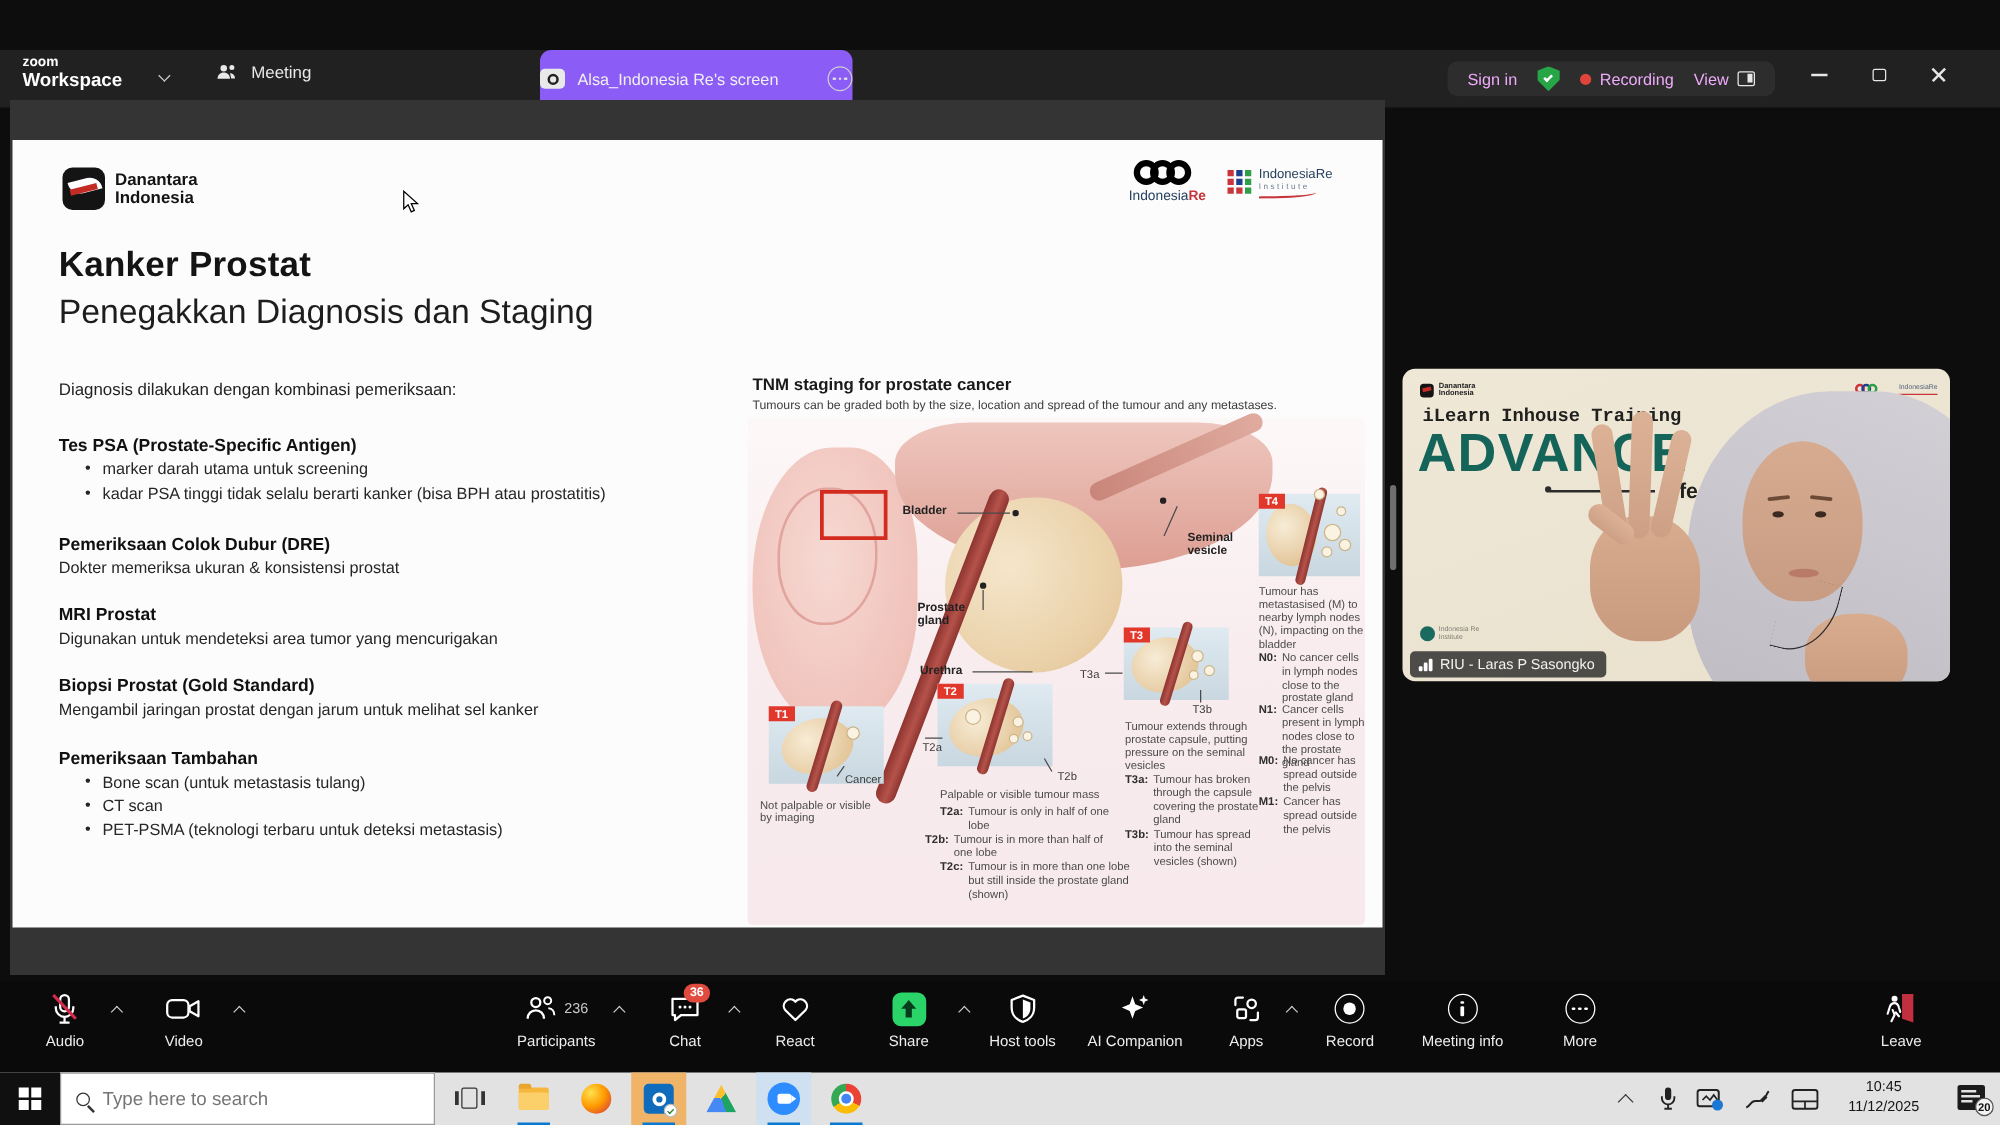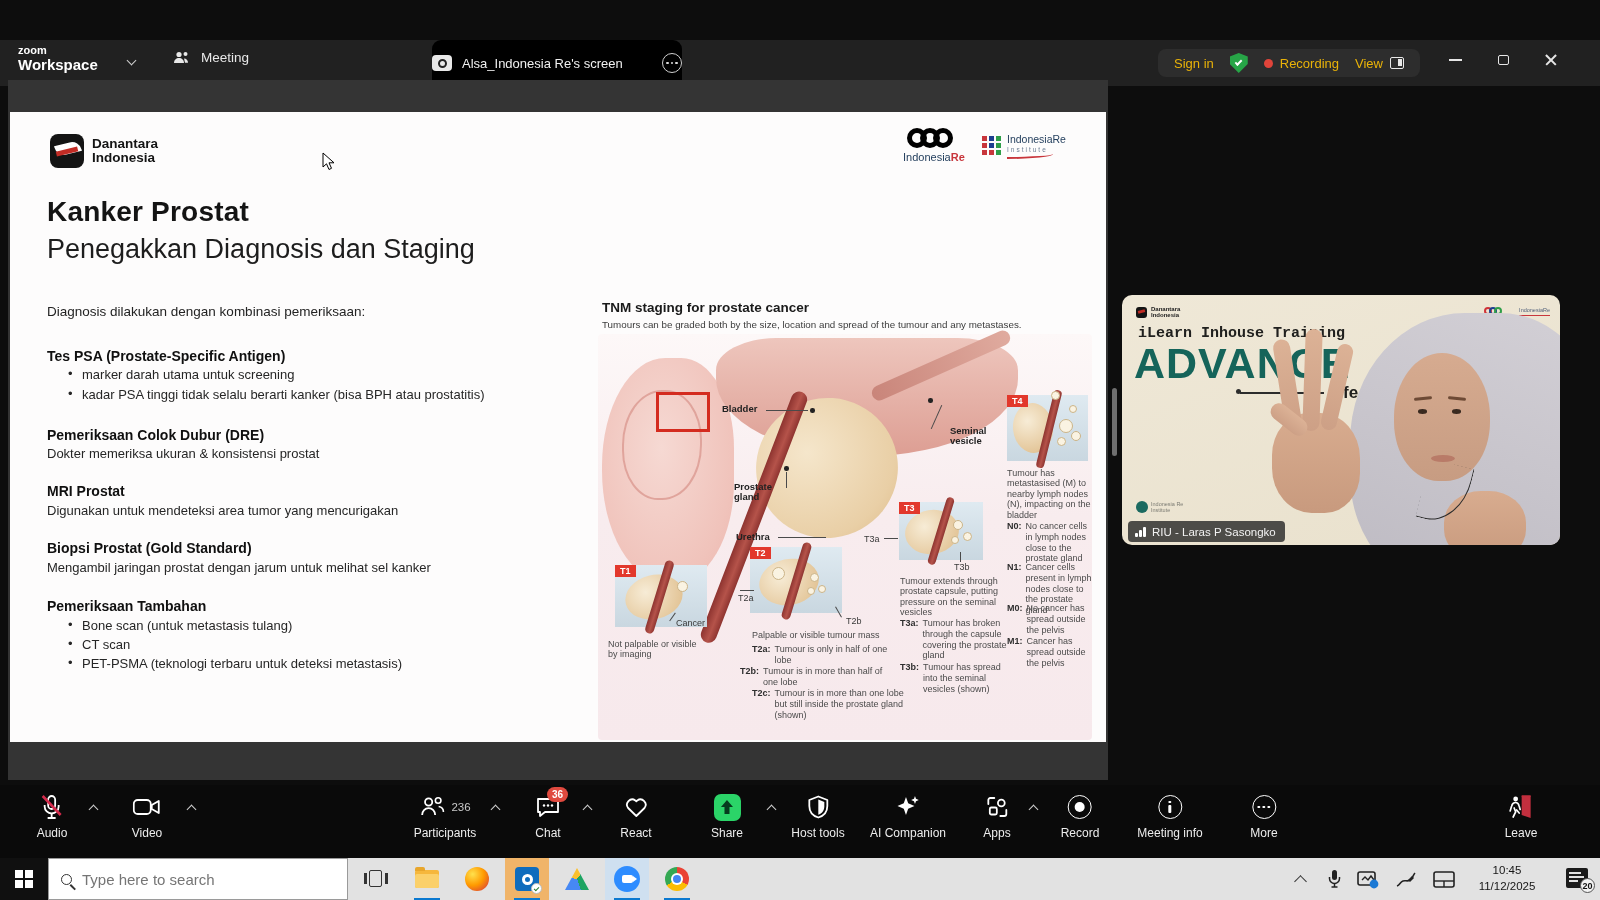--- a/index.html
+++ b/index.html
@@ -7,26 +7,26 @@
 
   
   .titlebar{position:absolute;left:0;top:0;width:1600px;height:46px;background:#212121;margin-top:40px;}
   .brand{position:absolute;left:18px;top:5px;color:#fff;line-height:1.05;}
   .brand .z{font-size:11px;font-weight:bold;display:block;}
   .brand .w{font-size:15px;font-weight:600;display:block;}
   .chev{display:inline-block;width:7px;height:7px;border-right:1.6px solid #cfcfcf;border-bottom:1.6px solid #cfcfcf;}
   .chev.down{transform:rotate(45deg);}
   .chev.up{transform:rotate(-135deg);}
   .meeting-tab{position:absolute;left:172px;top:10px;display:flex;align-items:flex-start;gap:9px;color:#e8e8e8;font-size:13.5px;}
-  .tab-active{position:absolute;left:432px;top:0;width:250px;height:46px;background:#000000;border-radius:9px 9px 0 0;display:flex;align-items:center;gap:10px;padding:0 0;color:#f0f0f0;font-size:13px;}
+  .tab-active{position:absolute;left:432px;top:0;width:250px;height:46px;background:#8b5cf6;border-radius:9px 9px 0 0;display:flex;align-items:center;gap:10px;padding:0 0;color:#f0f0f0;font-size:13px;}
   .tab-icon{width:20px;height:16px;background:#e9e9e9;border-radius:4px;display:flex;align-items:center;justify-content:center;}
   .tab-icon i{width:9px;height:9px;border-radius:50%;border:2.5px solid #222;display:block;}
   .tab-ellipsis{margin-left:auto;width:20px;height:20px;border:1.4px solid #cfcfcf;border-radius:50%;display:flex;align-items:center;justify-content:center;gap:2px;}
   .dot2{width:2.4px;height:2.4px;border-radius:50%;background:#dcdcdc;}
-  .tb-pill{position:absolute;left:1158px;top:9px;height:28px;background:#2d2d2d;border-radius:8px;display:flex;align-items:center;gap:16px;padding:0 16px;color:#eab308;font-size:13px;}
+  .tb-pill{position:absolute;left:1158px;top:9px;height:28px;background:#2d2d2d;border-radius:8px;display:flex;align-items:center;gap:16px;padding:0 16px;color:#f0abfc;font-size:13px;}
   .shield{width:18px;height:20px;background:#27a547;clip-path:polygon(50% 0,100% 18%,100% 55%,50% 100%,0 55%,0 18%);display:flex;align-items:center;justify-content:center;}
   .shield i{width:7px;height:4px;border-left:2px solid #fff;border-bottom:2px solid #fff;transform:rotate(-45deg);margin-top:-2px;}
   .rec-dot{width:9px;height:9px;border-radius:50%;background:#e0443a;display:inline-block;margin-right:7px;}
   .view-ic{width:14px;height:12px;border:1.6px solid #e8e8e8;border-radius:2px;position:relative;}
   .view-ic i{position:absolute;right:1px;top:1px;width:4px;height:7px;background:#e8e8e8;}
   .winbtn{position:absolute;top:0;width:46px;height:40px;display:flex;align-items:center;justify-content:center;}
   .min-g{width:13px;height:1.6px;background:#e6e6e6;}
   .max-g{width:11px;height:10px;border:1.5px solid #e6e6e6;border-radius:2px;}
   .close-g{position:relative;width:14px;height:14px;}
   .close-g i,.close-g b{position:absolute;left:0;top:6px;width:14px;height:1.6px;background:#e6e6e6;}

